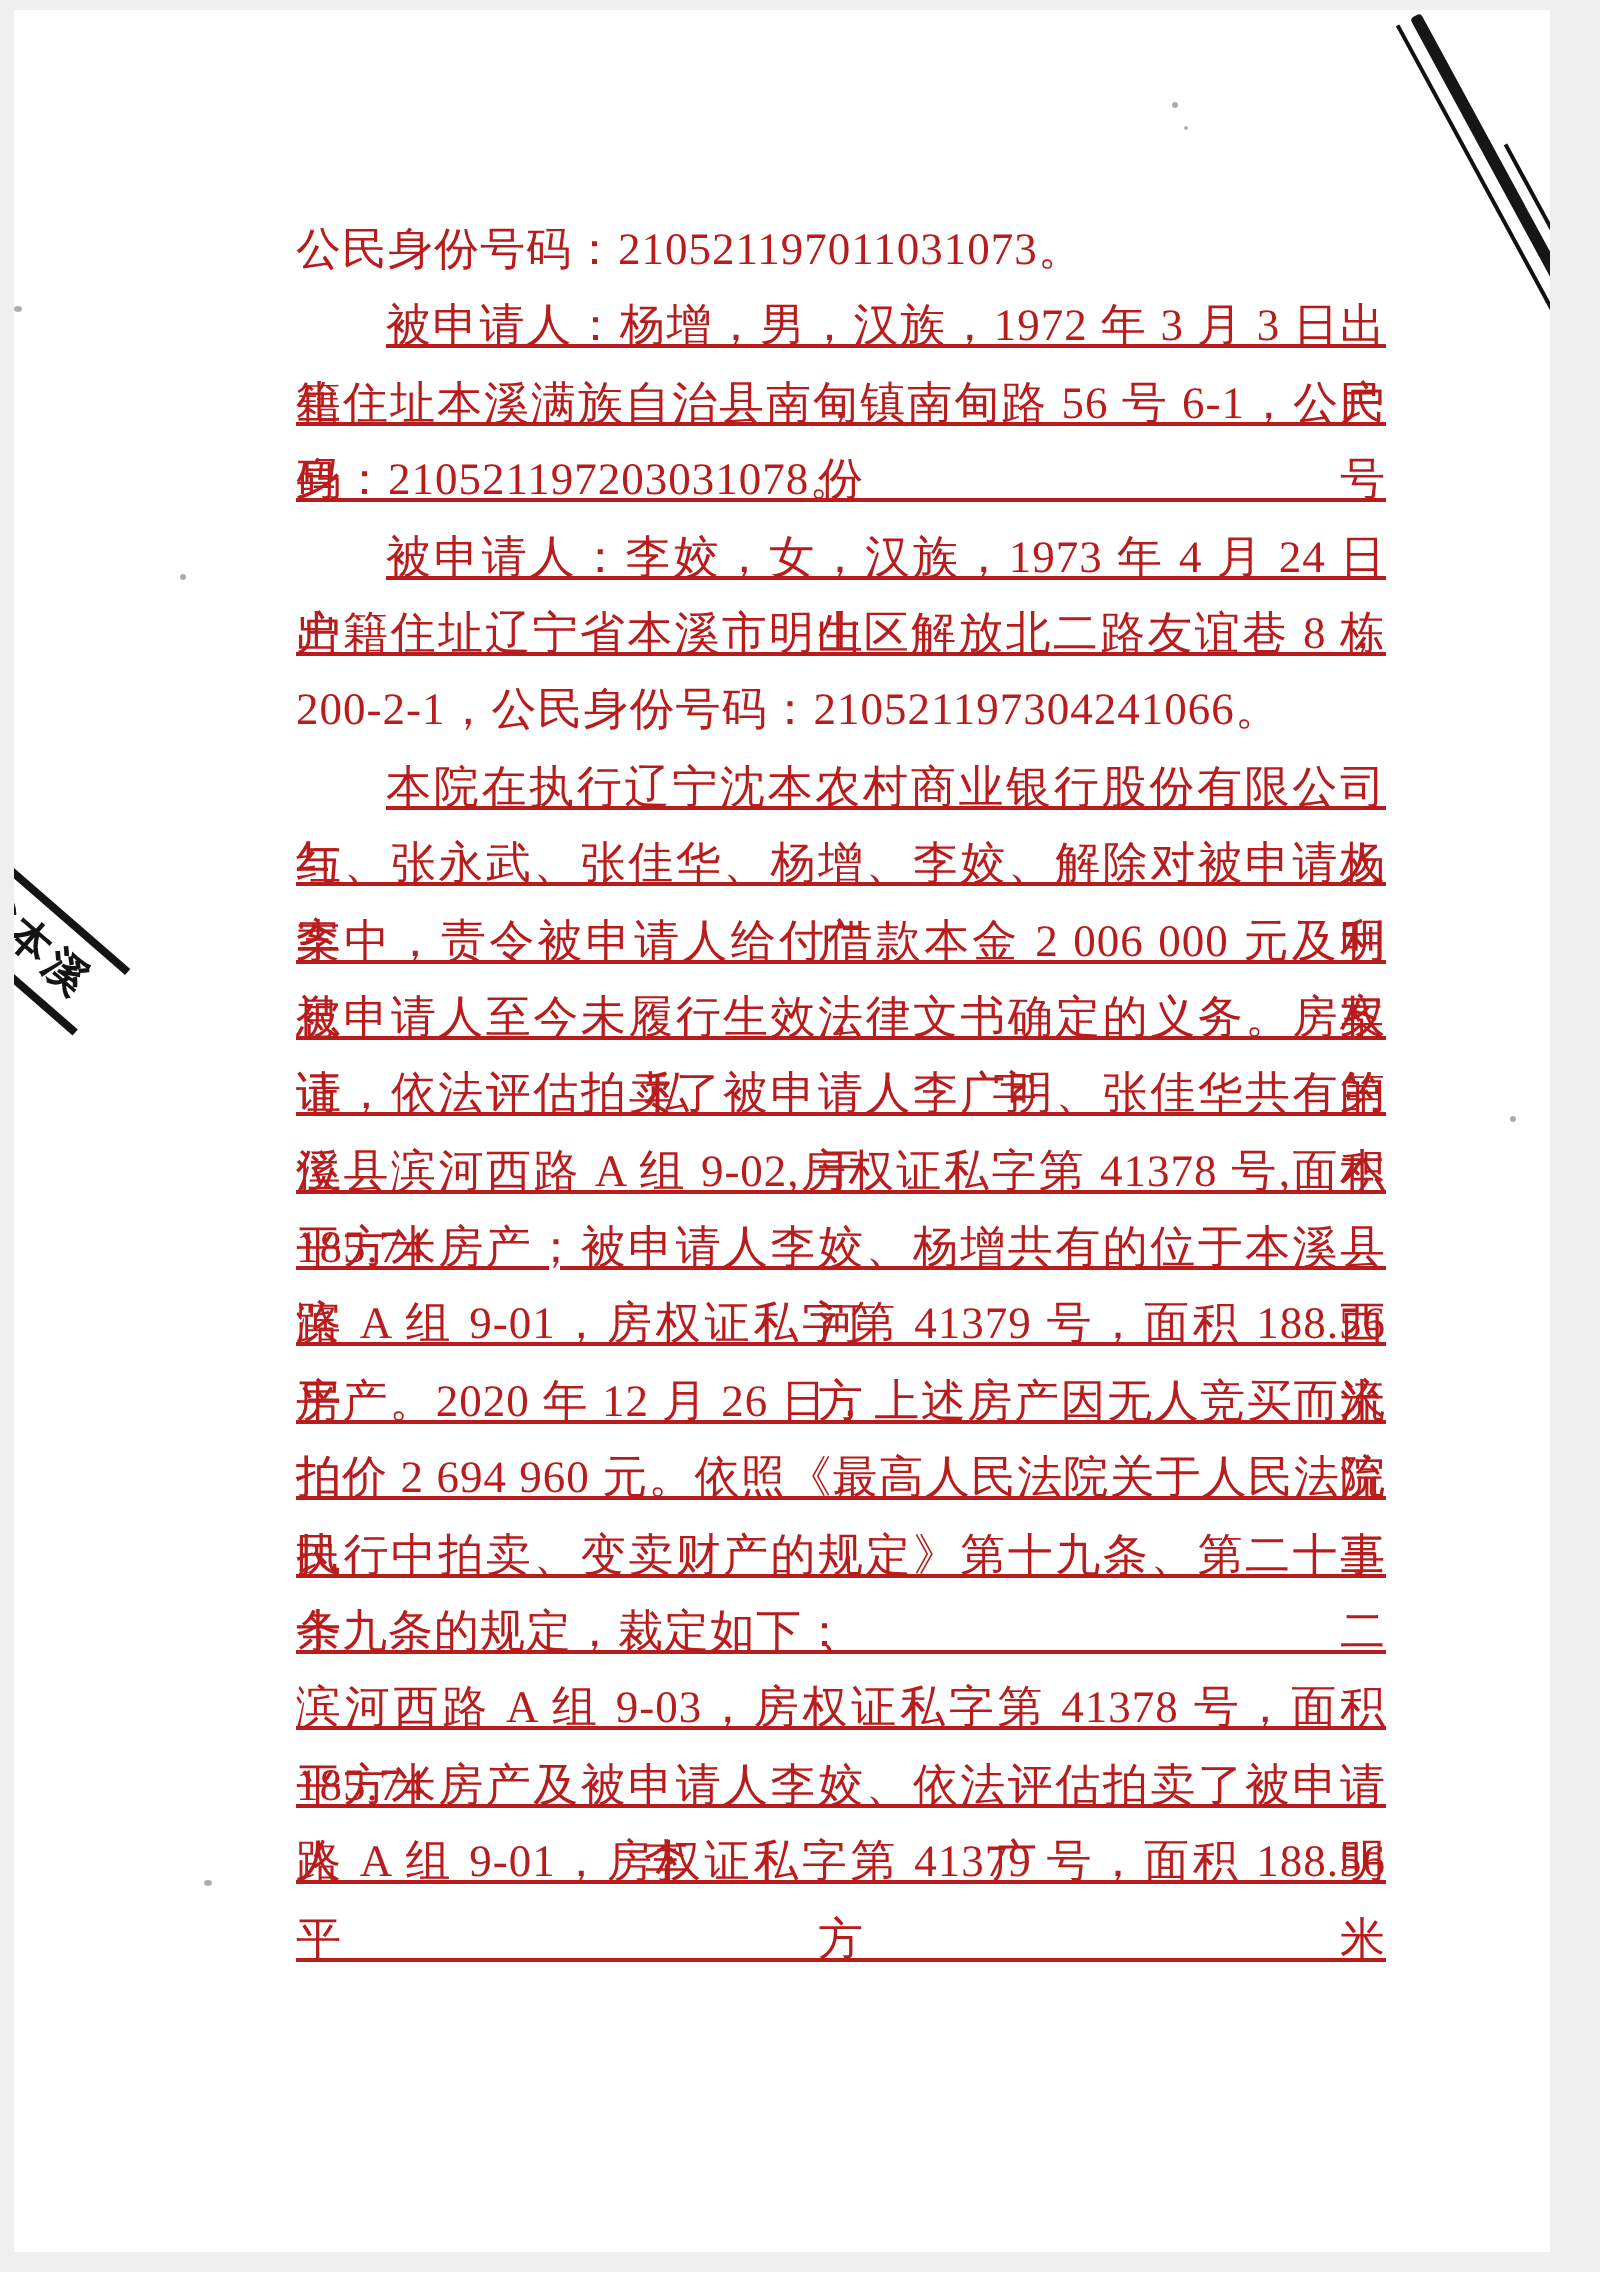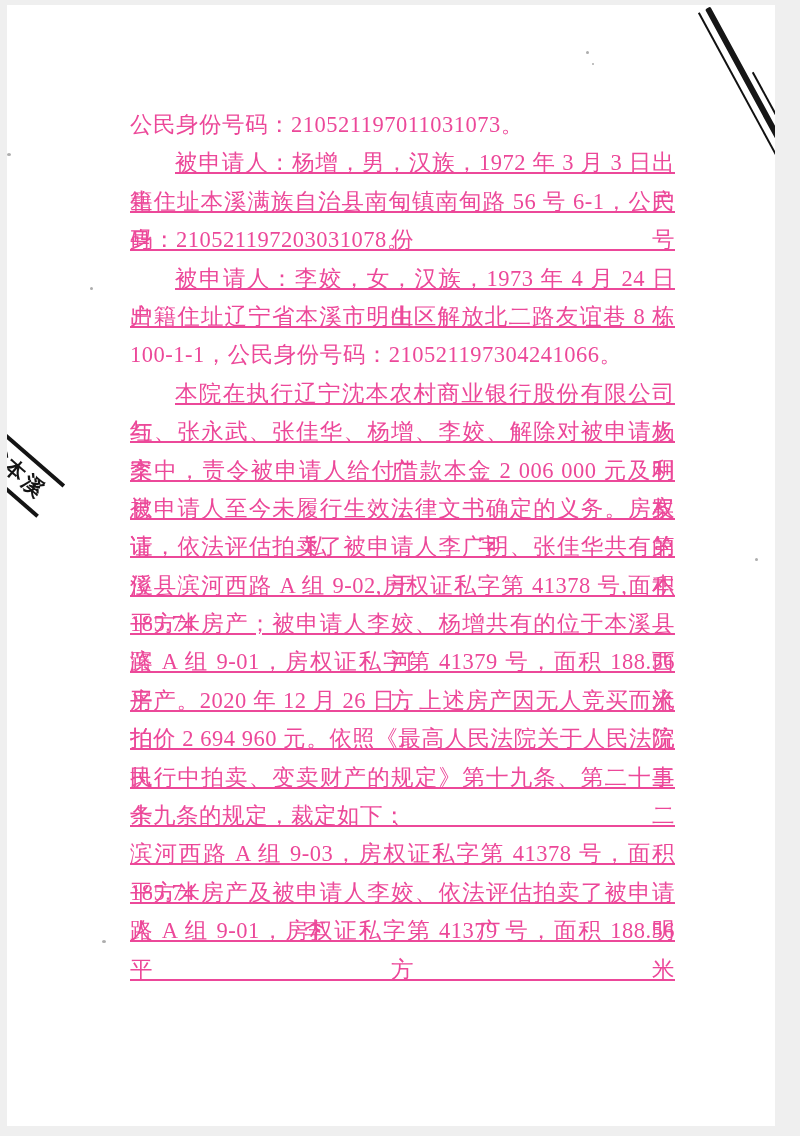--- a/index.html
+++ b/index.html
@@ -15,24 +15,24 @@
     position: absolute;
     left: 7px;
     top: 5px;
     width: 768px;
     height: 1121px;
     background: #ffffff;
     overflow: hidden;
   }
   .textblock {
     position: absolute;
-    left: 123px;
+    left: 141px;
     top: 101px;
     width: 545px;
-    color: #ec4899;
+    color: #b91c1c;
   }
   .line {
     font-size: 22.5px;
     line-height: 38.4px;
     height: 38.4px;
     letter-spacing: 0.5px;
     text-align: justify;
     text-align-last: left;
     white-space: nowrap;
   }
@@ -117,21 +117,21 @@
     <div class="thin-b"></div>
   </div>
 
   <div class="textblock">
       <div class="line">公民身份号码：210521197011031073。</div>
       <div class="line indent justify">被申请人：杨增，男，汉族，1972 年 3 月 3 日出生，户</div>
       <div class="line justify">籍住址本溪满族自治县南甸镇南甸路 56 号 6-1，公民身份号</div>
       <div class="line">码：210521197203031078。</div>
       <div class="line indent justify">被申请人：李姣，女，汉族，1973 年 4 月 24 日出生，</div>
       <div class="line justify">户籍住址辽宁省本溪市明山区解放北二路友谊巷 8 栋</div>
-      <div class="line">100-1-1，公民身份号码：210521197304241066。</div>
+      <div class="line">200-2-1，公民身份号码：210521197304241066。</div>
       <div class="line indent justify">本院在执行辽宁沈本农村商业银行股份有限公司与杨</div>
       <div class="line justify">红、张永武、张佳华、杨增、李姣、解除对被申请人李广明</div>
       <div class="line justify">案中，责令被申请人给付借款本金 2 006 000 元及利息，案</div>
       <div class="line justify">被申请人至今未履行生效法律文书确定的义务。房权证私字第</div>
       <div class="line justify">请，依法评估拍卖了被申请人李广明、张佳华共有的位于本</div>
       <div class="line justify">溪县滨河西路 A 组 9-02,房权证私字第 41378 号,面积 185.74</div>
       <div class="line justify">平方米房产；被申请人李姣、杨增共有的位于本溪县滨河西</div>
       <div class="line justify">路 A 组 9-01，房权证私字第 41379 号，面积 188.56 平方米</div>
       <div class="line justify">房产。2020 年 12 月 26 日，上述房产因无人竞买而流拍，流</div>
       <div class="line justify">拍价 2 694 960 元。依照《最高人民法院关于人民法院民事</div>

